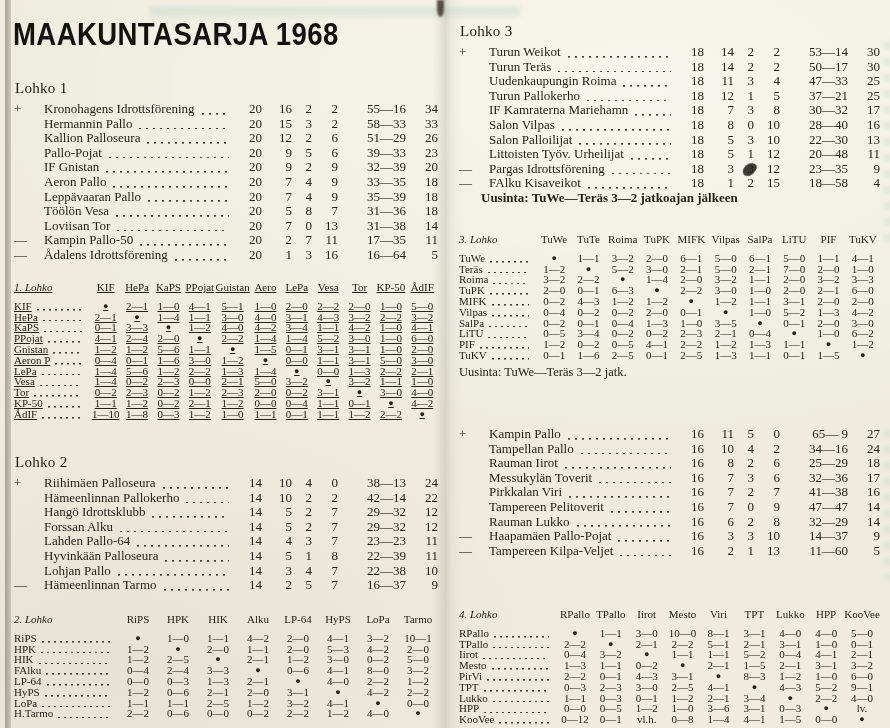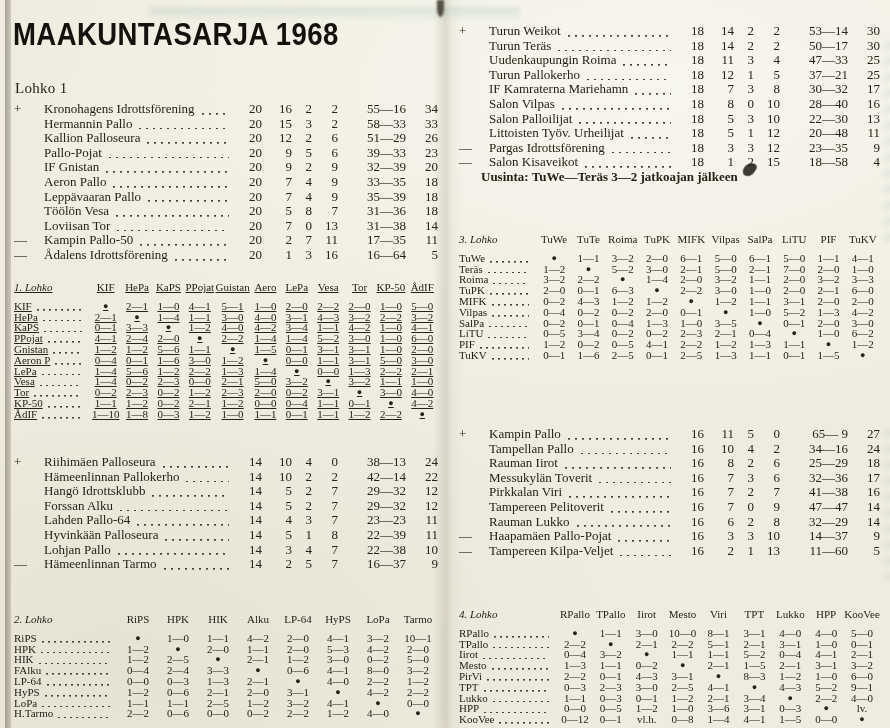--- a/index.html
+++ b/index.html
@@ -385,20 +385,21 @@
         <div class="xcell">1—0</div>
         <div class="xcell">1—1</div>
         <div class="xcell">0—1</div>
         <div class="xcell">1—1</div>
         <div class="xcell">1—2</div>
         <div class="xcell">2—2</div>
         <div class="xcell xdot">●</div>
       </div>
     </section>
   <section class="standings-block" id="standings-1">
+      <div class="lohko-heading">Lohko 2</div>
       <div class="srows">
         <div class="srow">
           <span class="mk">+</span>
           <span class="nm">Riihimäen Palloseura</span>
           <span class="ld"></span>
           <span class="cnum c-p">14</span>
           <span class="cnum c-w">10</span>
           <span class="cnum c-d">4</span>
           <span class="cnum c-l">0</span>
           <span class="cnum c-g">38—13</span>
@@ -586,20 +587,21 @@
         <div class="xcell">0—6</div>
         <div class="xcell">0—0</div>
         <div class="xcell">0—2</div>
         <div class="xcell">2—2</div>
         <div class="xcell">1—2</div>
         <div class="xcell">4—0</div>
         <div class="xcell xdot">●</div>
       </div>
     </section>
   <section class="standings-block" id="standings-2">
+      <div class="lohko-heading">Lohko 3</div>
       <div class="srows">
         <div class="srow">
           <span class="mk">+</span>
           <span class="nm">Turun Weikot</span>
           <span class="ld"></span>
           <span class="cnum c-p">18</span>
           <span class="cnum c-w">14</span>
           <span class="cnum c-d">2</span>
           <span class="cnum c-l">2</span>
           <span class="cnum c-g">53—14</span>
@@ -688,21 +690,21 @@
           <span class="ld"></span>
           <span class="cnum c-p">18</span>
           <span class="cnum c-w">3</span>
           <span class="cnum c-d">3</span>
           <span class="cnum c-l">12</span>
           <span class="cnum c-g">23—35</span>
           <span class="cnum c-pts">9</span>
         </div>
         <div class="srow">
           <span class="mk">—</span>
-          <span class="nm">Salon Kisaveikot</span>
+          <span class="nm">FAlku Kisaveikot</span>
           <span class="ld"></span>
           <span class="cnum c-p">18</span>
           <span class="cnum c-w">1</span>
           <span class="cnum c-d">2</span>
           <span class="cnum c-l">15</span>
           <span class="cnum c-g">18—58</span>
           <span class="cnum c-pts">4</span>
         </div>
       </div>
       <div class="note">Uusinta: TuWe—Teräs 3—2 jatkoajan jälkeen</div>
@@ -854,20 +856,21 @@
         <div class="xcell">1—6</div>
         <div class="xcell">2—5</div>
         <div class="xcell">0—1</div>
         <div class="xcell">2—5</div>
         <div class="xcell">1—3</div>
         <div class="xcell">1—1</div>
         <div class="xcell">0—1</div>
         <div class="xcell">1—5</div>
         <div class="xcell xdot">●</div>
       </div>
+      <div class="xnote">Uusinta: TuWe—Teräs 3—2 jatk.</div>
     </section>
   <section class="standings-block" id="standings-3">
       <div class="srows">
         <div class="srow">
           <span class="mk">+</span>
           <span class="nm">Kampin Pallo</span>
           <span class="ld"></span>
           <span class="cnum c-p">16</span>
           <span class="cnum c-w">11</span>
           <span class="cnum c-d">5</span>

